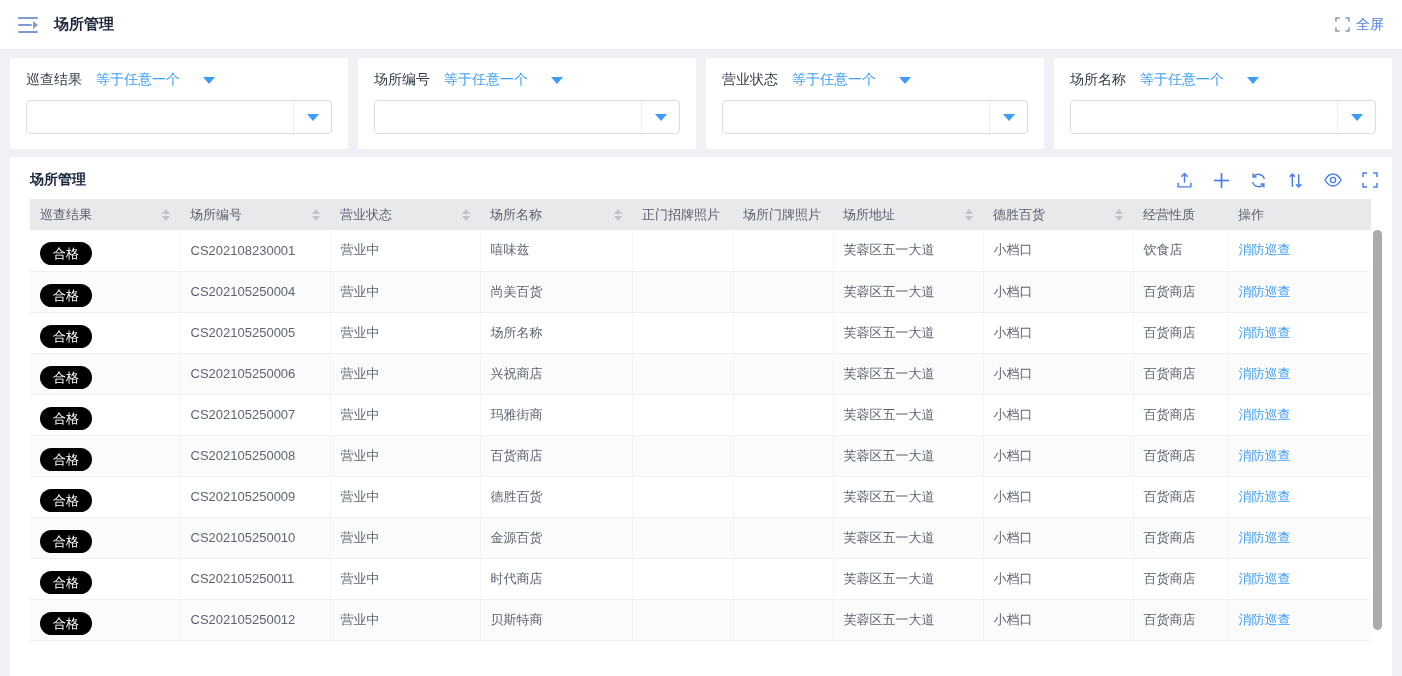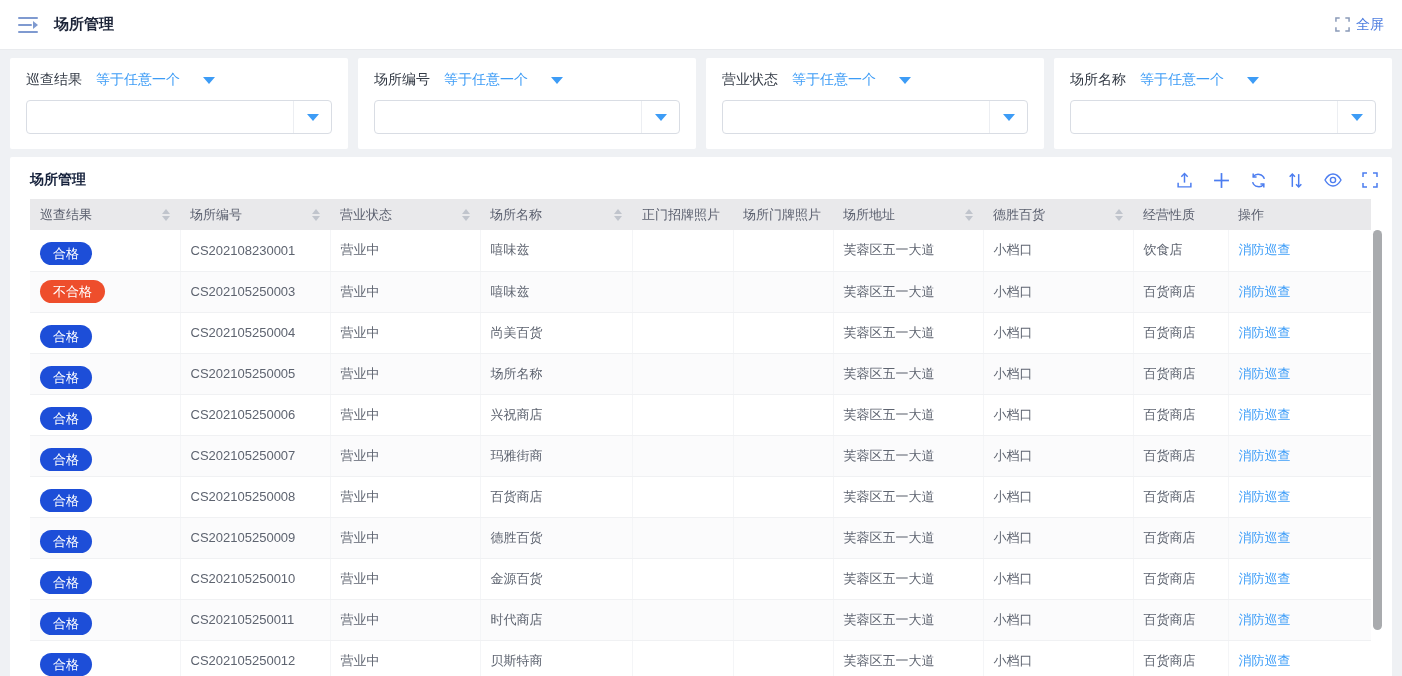--- a/index.html
+++ b/index.html
@@ -79,21 +79,21 @@
     height: 41px; padding: 0 10px; font-size: 13px; color: #5e6470;
     border-bottom: 1px solid #f0f1f3; border-right: 1px solid #f4f5f7;
     white-space: nowrap; overflow: hidden;
   }
   tbody td:last-child { border-right: none; margin-top: 32px; }
   tbody tr:nth-child(even) td { background: #fbfbfc; }
   .badge {
     display: inline-block; padding: 5px 13px; border-radius: 14px;
     color: #fff; font-size: 13px; line-height: 1;
   }
-  .badge.pass { background: #1d4ed8; margin-top: 7px; }
+  .badge.pass { background: #000000; margin-top: 7px; }
   .badge.fail { background: #ee4e2c; }
   .action-link { color: #3f9ef8; cursor: pointer; text-decoration: none; }
 
   .vscrollbar { width: 9px; height: 452px; position: relative; margin-left: 2px; margin-top: 31px; }
   .vscrollbar .thumb {
     position: absolute; top: 0; left: 0; width: 9px; height: 400px;
     background: #a9abae; border-radius: 5px;
   }
 </style>
 </head>
@@ -332,32 +332,20 @@
             <td>营业中</td>
             <td>嘻味兹</td>
             <td></td>
             <td></td>
             <td>芙蓉区五一大道</td>
             <td>小档口</td>
             <td>饮食店</td>
             <td><a class="action-link">消防巡查</a></td>
           </tr>
           <tr>
-            <td><span class="badge fail">不合格</span></td>
-            <td>CS202105250003</td>
-            <td>营业中</td>
-            <td>嘻味兹</td>
-            <td></td>
-            <td></td>
-            <td>芙蓉区五一大道</td>
-            <td>小档口</td>
-            <td>百货商店</td>
-            <td><a class="action-link">消防巡查</a></td>
-          </tr>
-          <tr>
             <td><span class="badge pass">合格</span></td>
             <td>CS202105250004</td>
             <td>营业中</td>
             <td>尚美百货</td>
             <td></td>
             <td></td>
             <td>芙蓉区五一大道</td>
             <td>小档口</td>
             <td>百货商店</td>
             <td><a class="action-link">消防巡查</a></td>

